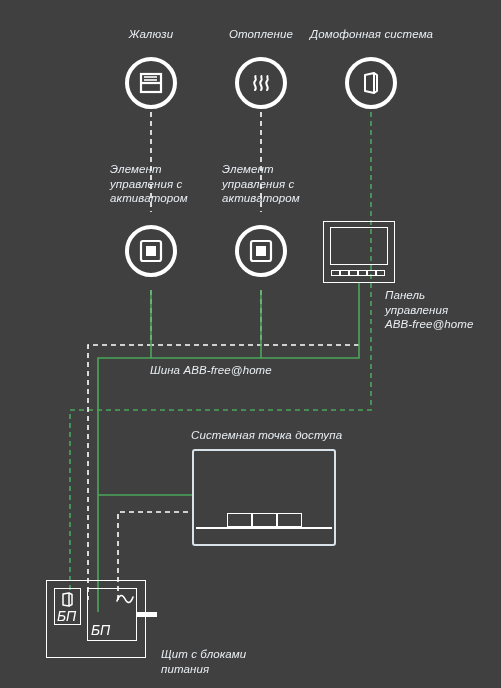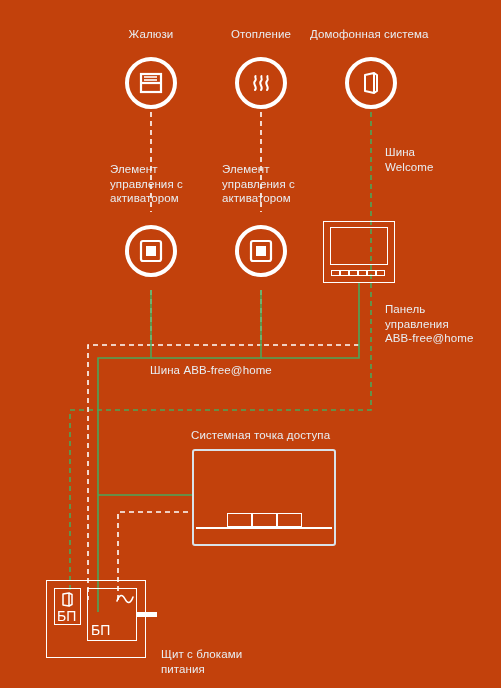--- a/index.html
+++ b/index.html
@@ -7,22 +7,23 @@
     padding: 0;
     background: #0d2135;
   }
   body {
     font-family: "Liberation Sans", sans-serif;
   }
   #diagram {
     position: relative;
     width: 501px;
     height: 688px;
-    background: #c2410c;
+    background: #404040;
     overflow: hidden;
+    font-style: italic;
   }
   #wires {
     position: absolute;
     left: 0;
     top: 0;
     width: 501px;
     height: 688px;
   }
   .node {
     position: absolute;
@@ -124,22 +125,20 @@
     </svg>
   </div>
 
   <div class="circle-icon" style="left:345px; top:57px;">
     <svg width="28" height="28" viewBox="0 0 28 28">
       <path d="M8 6 L17 4 L17 24 L8 22 Z" fill="none" stroke="#ffffff" stroke-width="2" stroke-linejoin="round"></path>
       <path d="M17 4 L20 6 L20 22 L17 24" fill="none" stroke="#ffffff" stroke-width="2" stroke-linejoin="round"></path>
     </svg>
   </div>
 
-  <div class="label" style="left:385px; top:145px;">Шина
-Welcome</div>
 
   <div class="label" style="left:110px; top:162px;">Элемент
 управления с
 активатором</div>
   <div class="label" style="left:222px; top:162px;">Элемент
 управления с
 активатором</div>
 
   <div class="circle-icon" style="left:125px; top:225px;">
     <svg width="28" height="28" viewBox="0 0 28 28">
@@ -158,21 +157,21 @@
     <div class="boxline-thin" style="left:0; top:0; width:72px; height:62px;"></div>
     <div class="boxline-thin" style="left:7px; top:6px; width:58px; height:38px;"></div>
     <div class="boxline-thin" style="left:8px;  top:49px; width:9px; height:6px;"></div>
     <div class="boxline-thin" style="left:17px; top:49px; width:9px; height:6px;"></div>
     <div class="boxline-thin" style="left:26px; top:49px; width:9px; height:6px;"></div>
     <div class="boxline-thin" style="left:35px; top:49px; width:9px; height:6px;"></div>
     <div class="boxline-thin" style="left:44px; top:49px; width:9px; height:6px;"></div>
     <div class="boxline-thin" style="left:53px; top:49px; width:9px; height:6px;"></div>
   </div>
 
-  <div class="label" style="left:385px; top:302px;">Панель
+  <div class="label" style="left:385px; top:288px;">Панель
 управления
 ABB-free@home</div>
 
   <div class="label" style="left:150px; top:363px;">Шина ABB-free@home</div>
 
   <div class="label" style="left:191px; top:428px;">Системная точка доступа</div>
 
   <div class="node" style="left:192px; top:449px;">
     <div class="boxline" style="left:0; top:0; width:144px; height:97px; border-radius:3px;"></div>
     <div class="fill-white" style="left:4px; top:78px; width:136px; height:2px;"></div>

